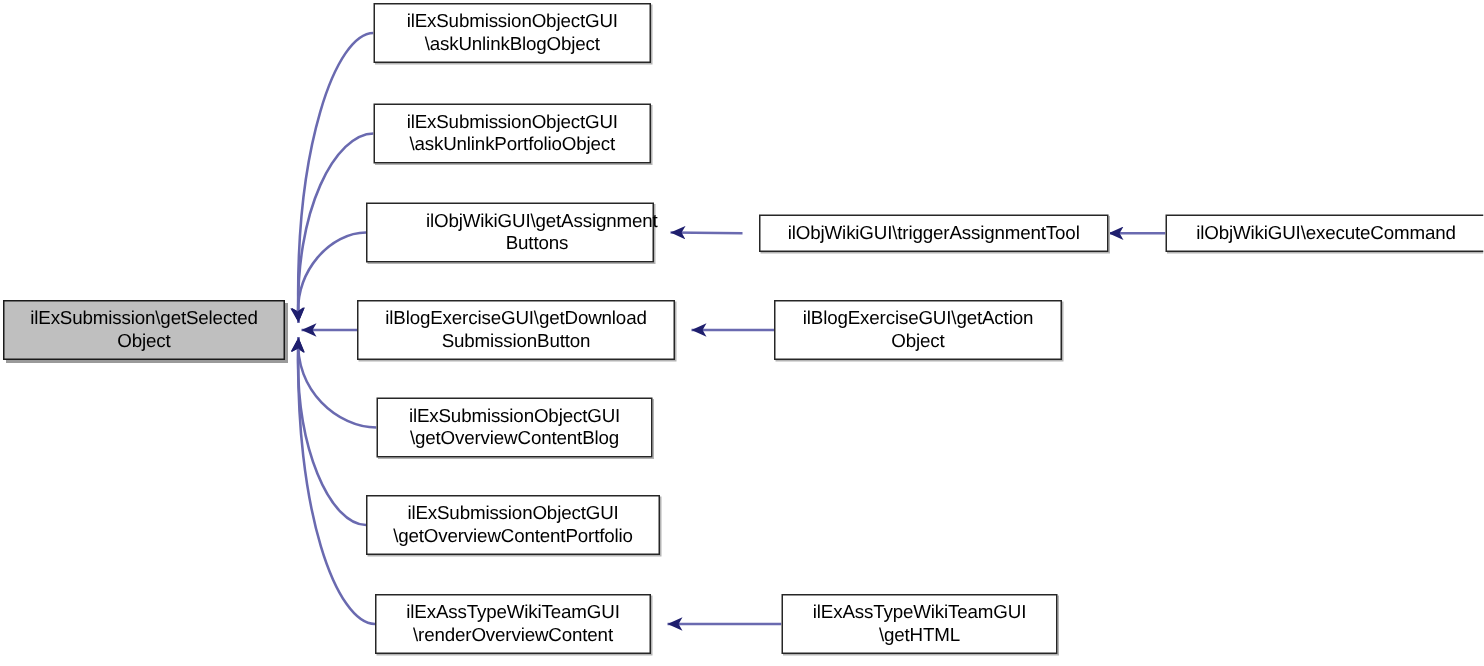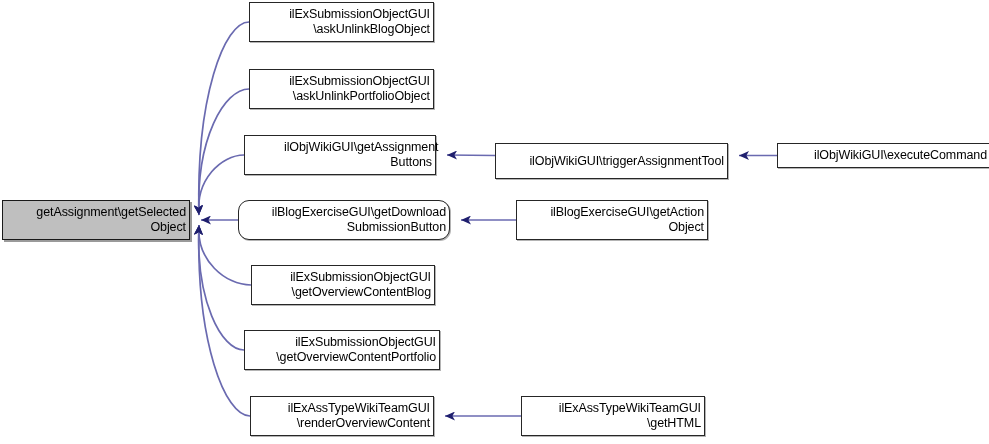--- a/index.html
+++ b/index.html
@@ -25,21 +25,21 @@
     pointer-events: none;
   }
   .node {
     position: absolute;
     box-sizing: border-box;
     border: 1px solid #262626;
     background: #ffffff;
     color: #000000;
     font-size: 12.5px;
     line-height: 15px;
-    text-align: right;
+    text-align: center;
     display: flex;
     align-items: center;
     justify-content: center;
     white-space: pre-line;
     letter-spacing: -0.1px;
   }
   .node .label {
     display: block;
     width: 100%;
     padding: 0 3px;
@@ -74,36 +74,36 @@
         <path d="M244,350 C221.32,350 195.4,300.6 199,224.95" marker-end="url(#ah)"></path>
         <path d="M250,416 C224.8,416 196,341.52 199,224.95" marker-end="url(#ah)"></path>
         <path d="M495,155.5 L447,155" marker-end="url(#ah)"></path>
         <path d="M516,220 L461,220" marker-end="url(#ah)"></path>
         <path d="M777,155.5 L739,155.5" marker-end="url(#ah)"></path>
         <path d="M521,416 L445,416" marker-end="url(#ah)"></path>
       </g>
   </svg>
 
   <div id="nodes">
-      <div class="node current" style="left: 2px; top: 200px; width: 188px; height: 40px;"><span class="label">getAssignment\getSelected
+      <div class="node current" style="left: 2px; top: 200px; width: 188px; height: 40px;"><span class="label">ilExSubmission\getSelected
 Object</span></div>
       <div class="node plain" style="left: 249px; top: 2px; width: 185px; height: 40px;"><span class="label">ilExSubmissionObjectGUI
 \askUnlinkBlogObject</span></div>
       <div class="node plain" style="left: 249px; top: 69px; width: 185px; height: 40px;"><span class="label">ilExSubmissionObjectGUI
 \askUnlinkPortfolioObject</span></div>
       <div class="node plain" style="left: 244px; top: 135px; width: 192px; height: 40px; padding-left: 36px;"><span class="label">ilObjWikiGUI\getAssignment
 Buttons</span></div>
-      <div class="node plain" style="left: 238px; top: 200px; width: 212px; height: 40px; border-radius: 11px;"><span class="label">ilBlogExerciseGUI\getDownload
+      <div class="node plain" style="left: 238px; top: 200px; width: 212px; height: 40px;"><span class="label">ilBlogExerciseGUI\getDownload
 SubmissionButton</span></div>
       <div class="node plain" style="left: 251px; top: 265px; width: 184px; height: 40px;"><span class="label">ilExSubmissionObjectGUI
 \getOverviewContentBlog</span></div>
       <div class="node plain" style="left: 244px; top: 330px; width: 196px; height: 40px;"><span class="label">ilExSubmissionObjectGUI
 \getOverviewContentPortfolio</span></div>
       <div class="node plain" style="left: 250px; top: 396px; width: 184px; height: 40px;"><span class="label">ilExAssTypeWikiTeamGUI
 \renderOverviewContent</span></div>
-      <div class="node plain" style="left: 495px; top: 143px; width: 233px; height: 36px;"><span class="label">ilObjWikiGUI\triggerAssignmentTool</span></div>
+      <div class="node plain" style="left: 506px; top: 143px; width: 233px; height: 25px;"><span class="label">ilObjWikiGUI\triggerAssignmentTool</span></div>
       <div class="node plain" style="left: 516px; top: 200px; width: 192px; height: 40px;"><span class="label">ilBlogExerciseGUI\getAction
 Object</span></div>
       <div class="node plain" style="left: 777px; top: 143px; width: 214px; height: 25px;"><span class="label">ilObjWikiGUI\executeCommand</span></div>
       <div class="node plain" style="left: 521px; top: 396px; width: 184px; height: 40px;"><span class="label">ilExAssTypeWikiTeamGUI
 \getHTML</span></div>
     </div>
 </div>
 
 </body></html>

